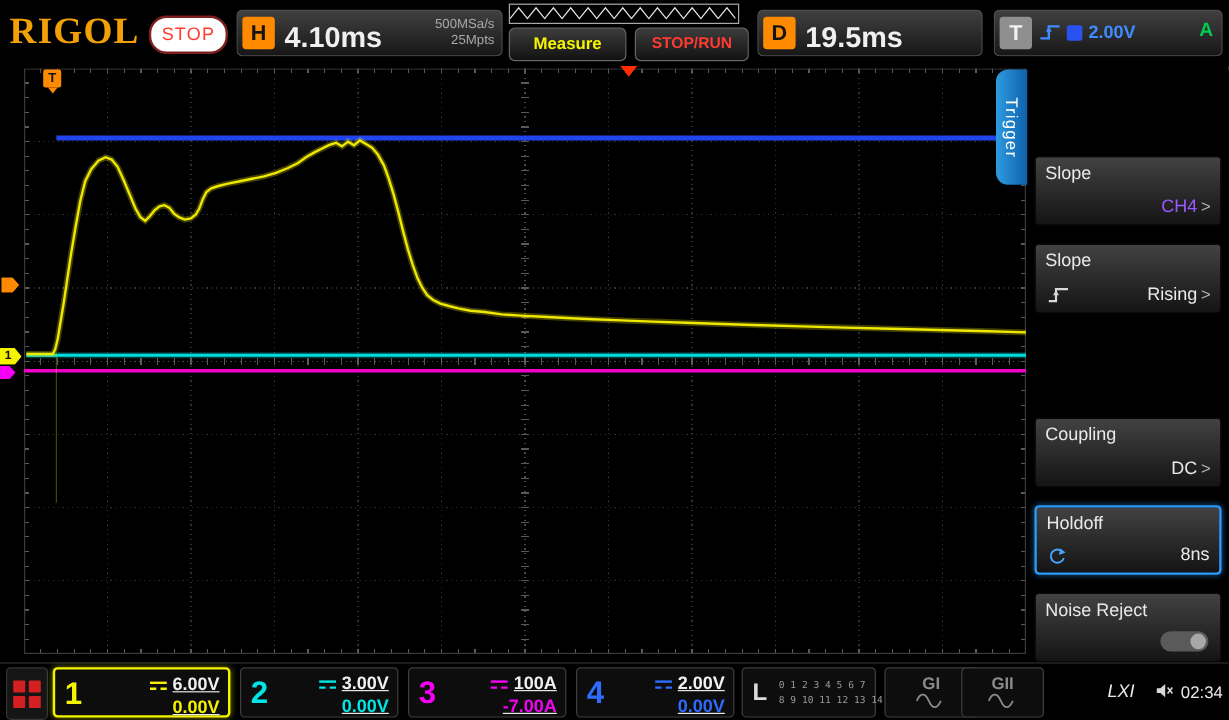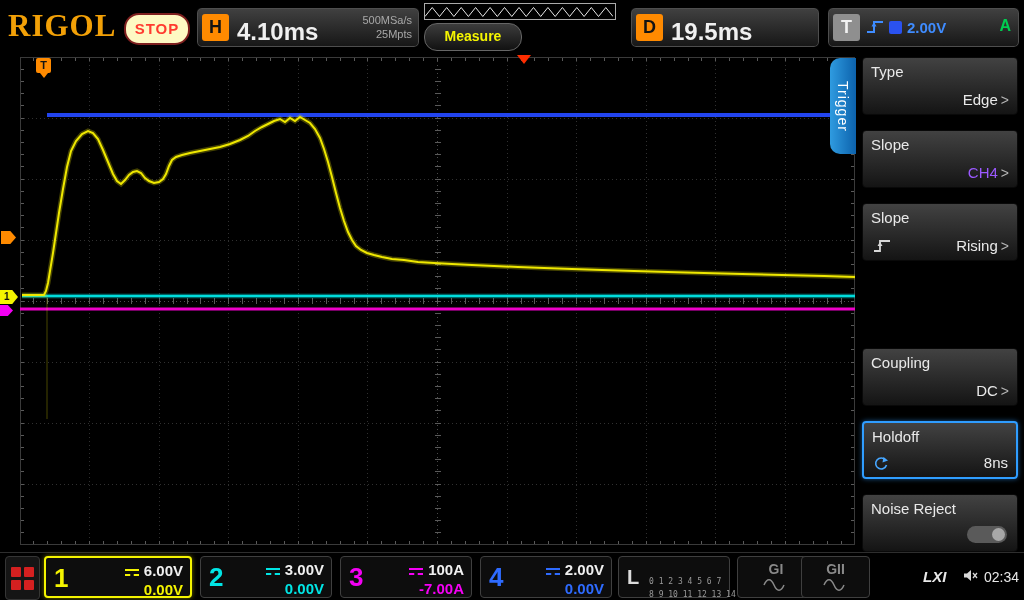--- a/index.html
+++ b/index.html
@@ -3,35 +3,35 @@
 <meta charset="utf-8">
 <style>
   html,body{margin:0;padding:0;background:#000;}
   .screen{position:relative;width:1024px;height:600px;background:#000;overflow:hidden;
           font-family:"Liberation Sans", sans-serif;color:#e8e8e8;}
   
   .topbar{position:absolute;left:0;top:0;width:1024px;height:55px;background:#000;border-bottom:4px solid #a3a3a3;}
   .brand{position:absolute;left:8px;top:8px;font-family:"Liberation Serif",serif;font-weight:bold;
          font-size:31px;color:#f2a007;letter-spacing:1px;}
   .stopbadge{position:absolute;left:124px;top:13px;width:62px;height:28px;border-radius:15px;
-             background:#fef9c3;border:2px solid #7e1f1f;color:#ff3b30;font-weight:bold;font-size:15px;
+             background:#ffffff;border:2px solid #7e1f1f;color:#ff3b30;font-weight:normal;font-size:15px;
              text-align:center;line-height:27px;letter-spacing:1px;}
   .group{position:absolute;top:7px;height:39px;background:linear-gradient(#414141,#161616);
          border:1px solid #000;border-radius:6px;box-shadow:inset 0 0 0 1px #4e4e4e;}
   .gH{left:196px;width:222px;} .gD{left:630px;width:188px;} .gT{left:827px;width:191px;}
   .sq{position:absolute;left:5px;top:6px;width:27px;height:27px;border-radius:3px;
       text-align:center;line-height:27px;font-weight:bold;font-size:18px;}
   .sq.orange{background:#ff8a00;color:#141414;}
   .sq.gray{background:#8f8f8f;color:#f2f2f2;}
   .gval{position:absolute;left:40px;top:10px;font-size:24px;font-weight:bold;color:#f0f0f0;}
   .rates{position:absolute;right:7px;top:5px;text-align:right;font-size:11px;line-height:14px;color:#a8a8a8;}
   .strip{position:absolute;left:424px;top:3px;width:190px;height:15px;background:#000;border:1px solid #aaa;}
   .topbtn{position:absolute;top:23px;height:26px;border-radius:5px;background:linear-gradient(#3c3c3c,#121212);
           border:1px solid #666;font-size:14px;font-weight:bold;text-align:center;line-height:24px;cursor:default;}
-  .btnMeasure{left:424px;width:96px;color:#f5f500;border-radius:13px;}
+  .btnMeasure{left:424px;width:96px;color:#f5f500;}
   .btnRun{left:529px;width:93px;color:#ff3b30;font-size:13px;}
   .trigicon{position:absolute;left:37px;top:9px;}
   .bluesq{position:absolute;left:61px;top:13px;width:13px;height:13px;background:#2a52f0;border-radius:2px;}
   .tval{position:absolute;left:79px;top:11px;font-size:15px;font-weight:bold;color:#3f8cff;}
   .tmode{position:absolute;right:8px;top:9px;font-size:16px;font-weight:bold;color:#00cc50;}
   
   .main{position:absolute;left:0;top:55px;width:1024px;height:497px;background:#000;}
   #scope-svg{position:absolute;left:20px;top:2px;background:#000;}
   .tflag{position:absolute;left:36px;top:3px;width:15px;height:15px;background:#ff8a00;border-radius:2px;
          color:#141414;font-size:11px;font-weight:bold;text-align:center;line-height:15px;z-index:5;}
@@ -63,35 +63,35 @@
   
   .bottombar{position:absolute;left:0;top:552px;width:1024px;height:48px;background:#000;border-top:1px solid #2e2e2e;}
   .appgrid{position:absolute;left:5px;top:3px;width:33px;height:42px;background:#151515;border:1px solid #353535;
            border-radius:4px;display:flex;align-items:center;justify-content:center;}
   .appgrid .g{display:grid;grid-template-columns:10px 10px;grid-gap:3px;}
   .appgrid .g div{width:10px;height:10px;background:#d42020;border-radius:1px;}
   .chblock{position:absolute;top:3px;height:42px;background:#0d0d0d;border:1px solid #3f3f3f;border-radius:4px;
            box-sizing:border-box;--c:#fff;}
   .chblock.sel{border:2px solid var(--c);box-shadow:0 0 5px rgba(245,245,0,.45);}
   .chnum{position:absolute;left:8px;top:5px;font-size:26px;font-weight:bold;color:var(--c);}
-  .chvals{position:absolute;right:7px;top:3px;text-align:right;font-size:15px;font-weight:bold;line-height:19px;}
+  .chvals{position:absolute;right:7px;top:3px;text-align:right;font-size:15px;font-weight:bold;line-height:19px;text-decoration:underline;}
   .chvals .scale{color:#f0f0f0;}
   .chvals .offset{color:var(--c);}
   .dc{display:inline-block;width:14px;height:9px;margin-right:5px;position:relative;vertical-align:middle;}
   .dc::before{content:"";position:absolute;left:0;top:1px;width:14px;border-top:2px solid var(--c);}
   .dc::after{content:"";position:absolute;left:0;top:6px;width:14px;border-top:2px dashed var(--c);}
   .digblock{position:absolute;left:618px;top:3px;width:112px;height:42px;background:#0d0d0d;border:1px solid #3f3f3f;
            border-radius:4px;box-sizing:border-box;}
   .diglabel{position:absolute;left:8px;top:9px;font-size:20px;font-weight:bold;color:#dcdcdc;}
   .digrows{position:absolute;left:30px;top:7px;font-family:"DejaVu Sans Mono",monospace;font-size:8px;
-           line-height:13px;color:#9a9a9a;white-space:nowrap;margin-top:11px;}
+           line-height:13px;color:#9a9a9a;white-space:nowrap;}
   .genblock{position:absolute;top:3px;height:42px;background:#0d0d0d;border:1px solid #3f3f3f;border-radius:4px;
            box-sizing:border-box;text-align:center;color:#8a8a8a;}
   .genblock .glabel{display:block;font-size:14px;font-weight:bold;margin-top:4px;}
-  .lxi{position:absolute;left:923px;top:15px;font-size:15px;font-weight:bold;font-style:italic;color:#e8e8e8;}
+  .lxi{position:absolute;left:923px;top:15px;font-size:15px;font-weight:normal;font-style:italic;color:#e8e8e8;}
   .spk{position:absolute;left:963px;top:16px;}
   .clock{position:absolute;left:984px;top:16px;font-size:14px;color:#e8e8e8;}
 </style>
 </head>
 <body>
 
 <div class="screen">
 
   <div class="topbar">
     <div class="brand">RIGOL</div>
@@ -105,20 +105,21 @@
         <div>25Mpts</div>
       </div>
     </div>
 
     <div class="strip">
       <svg id="strip-svg" width="188" height="13">
           <polyline points="0.0,11.5 7.2,2.5 14.5,11.5 21.7,2.5 28.9,11.5 36.2,2.5 43.4,11.5 50.6,2.5 57.8,11.5 65.1,2.5 72.3,11.5 79.5,2.5 86.8,11.5 94.0,2.5 101.2,11.5 108.5,2.5 115.7,11.5 122.9,2.5 130.2,11.5 137.4,2.5 144.6,11.5 151.8,2.5 159.1,11.5 166.3,2.5 173.5,11.5 180.8,2.5 188.0,11.5" fill="none" stroke="#e8e8e8" stroke-width="1"></polyline>
         </svg>
     </div>
     <div class="topbtn btnMeasure">Measure</div>
+    <div class="topbtn btnRun">STOP/RUN</div>
 
     <div class="group gD">
       <div class="sq orange">D</div>
       <div class="gval">19.5ms</div>
     </div>
 
     <div class="group gT">
       <div class="sq gray">T</div>
       <svg class="trigicon" width="20" height="20" viewBox="0 0 20 20">
         <path d="M2 15 H9 V5 H18" fill="none" stroke="#3f8cff" stroke-width="2"></path>
@@ -461,24 +462,20 @@
       </svg>
 
     <div class="tflag">T</div>
     <div class="trigpos"></div>
     <div class="lvlmark"></div>
     <div class="ch1mark">1</div>
     <div class="ch3mark"></div>
 
     <div class="trigtab">Trigger</div>
 
-    <div class="mbox" style="top:2px">
-      <div class="mlabel">Type</div>
-      <div class="mval"><span>Edge</span><span class="chev">&gt;</span></div>
-    </div>
     <div class="mbox" style="top:75px">
       <div class="mlabel">Slope</div>
       <div class="mval"><span style="color: rgb(155, 89, 255);">CH4</span><span class="chev">&gt;</span></div>
     </div>
     <div class="mbox" style="top:293px">
       <div class="mlabel">Coupling</div>
       <div class="mval"><span>DC</span><span class="chev">&gt;</span></div>
     </div>
     <div class="mbox" style="top:148px">
       <div class="mlabel">Slope</div>

